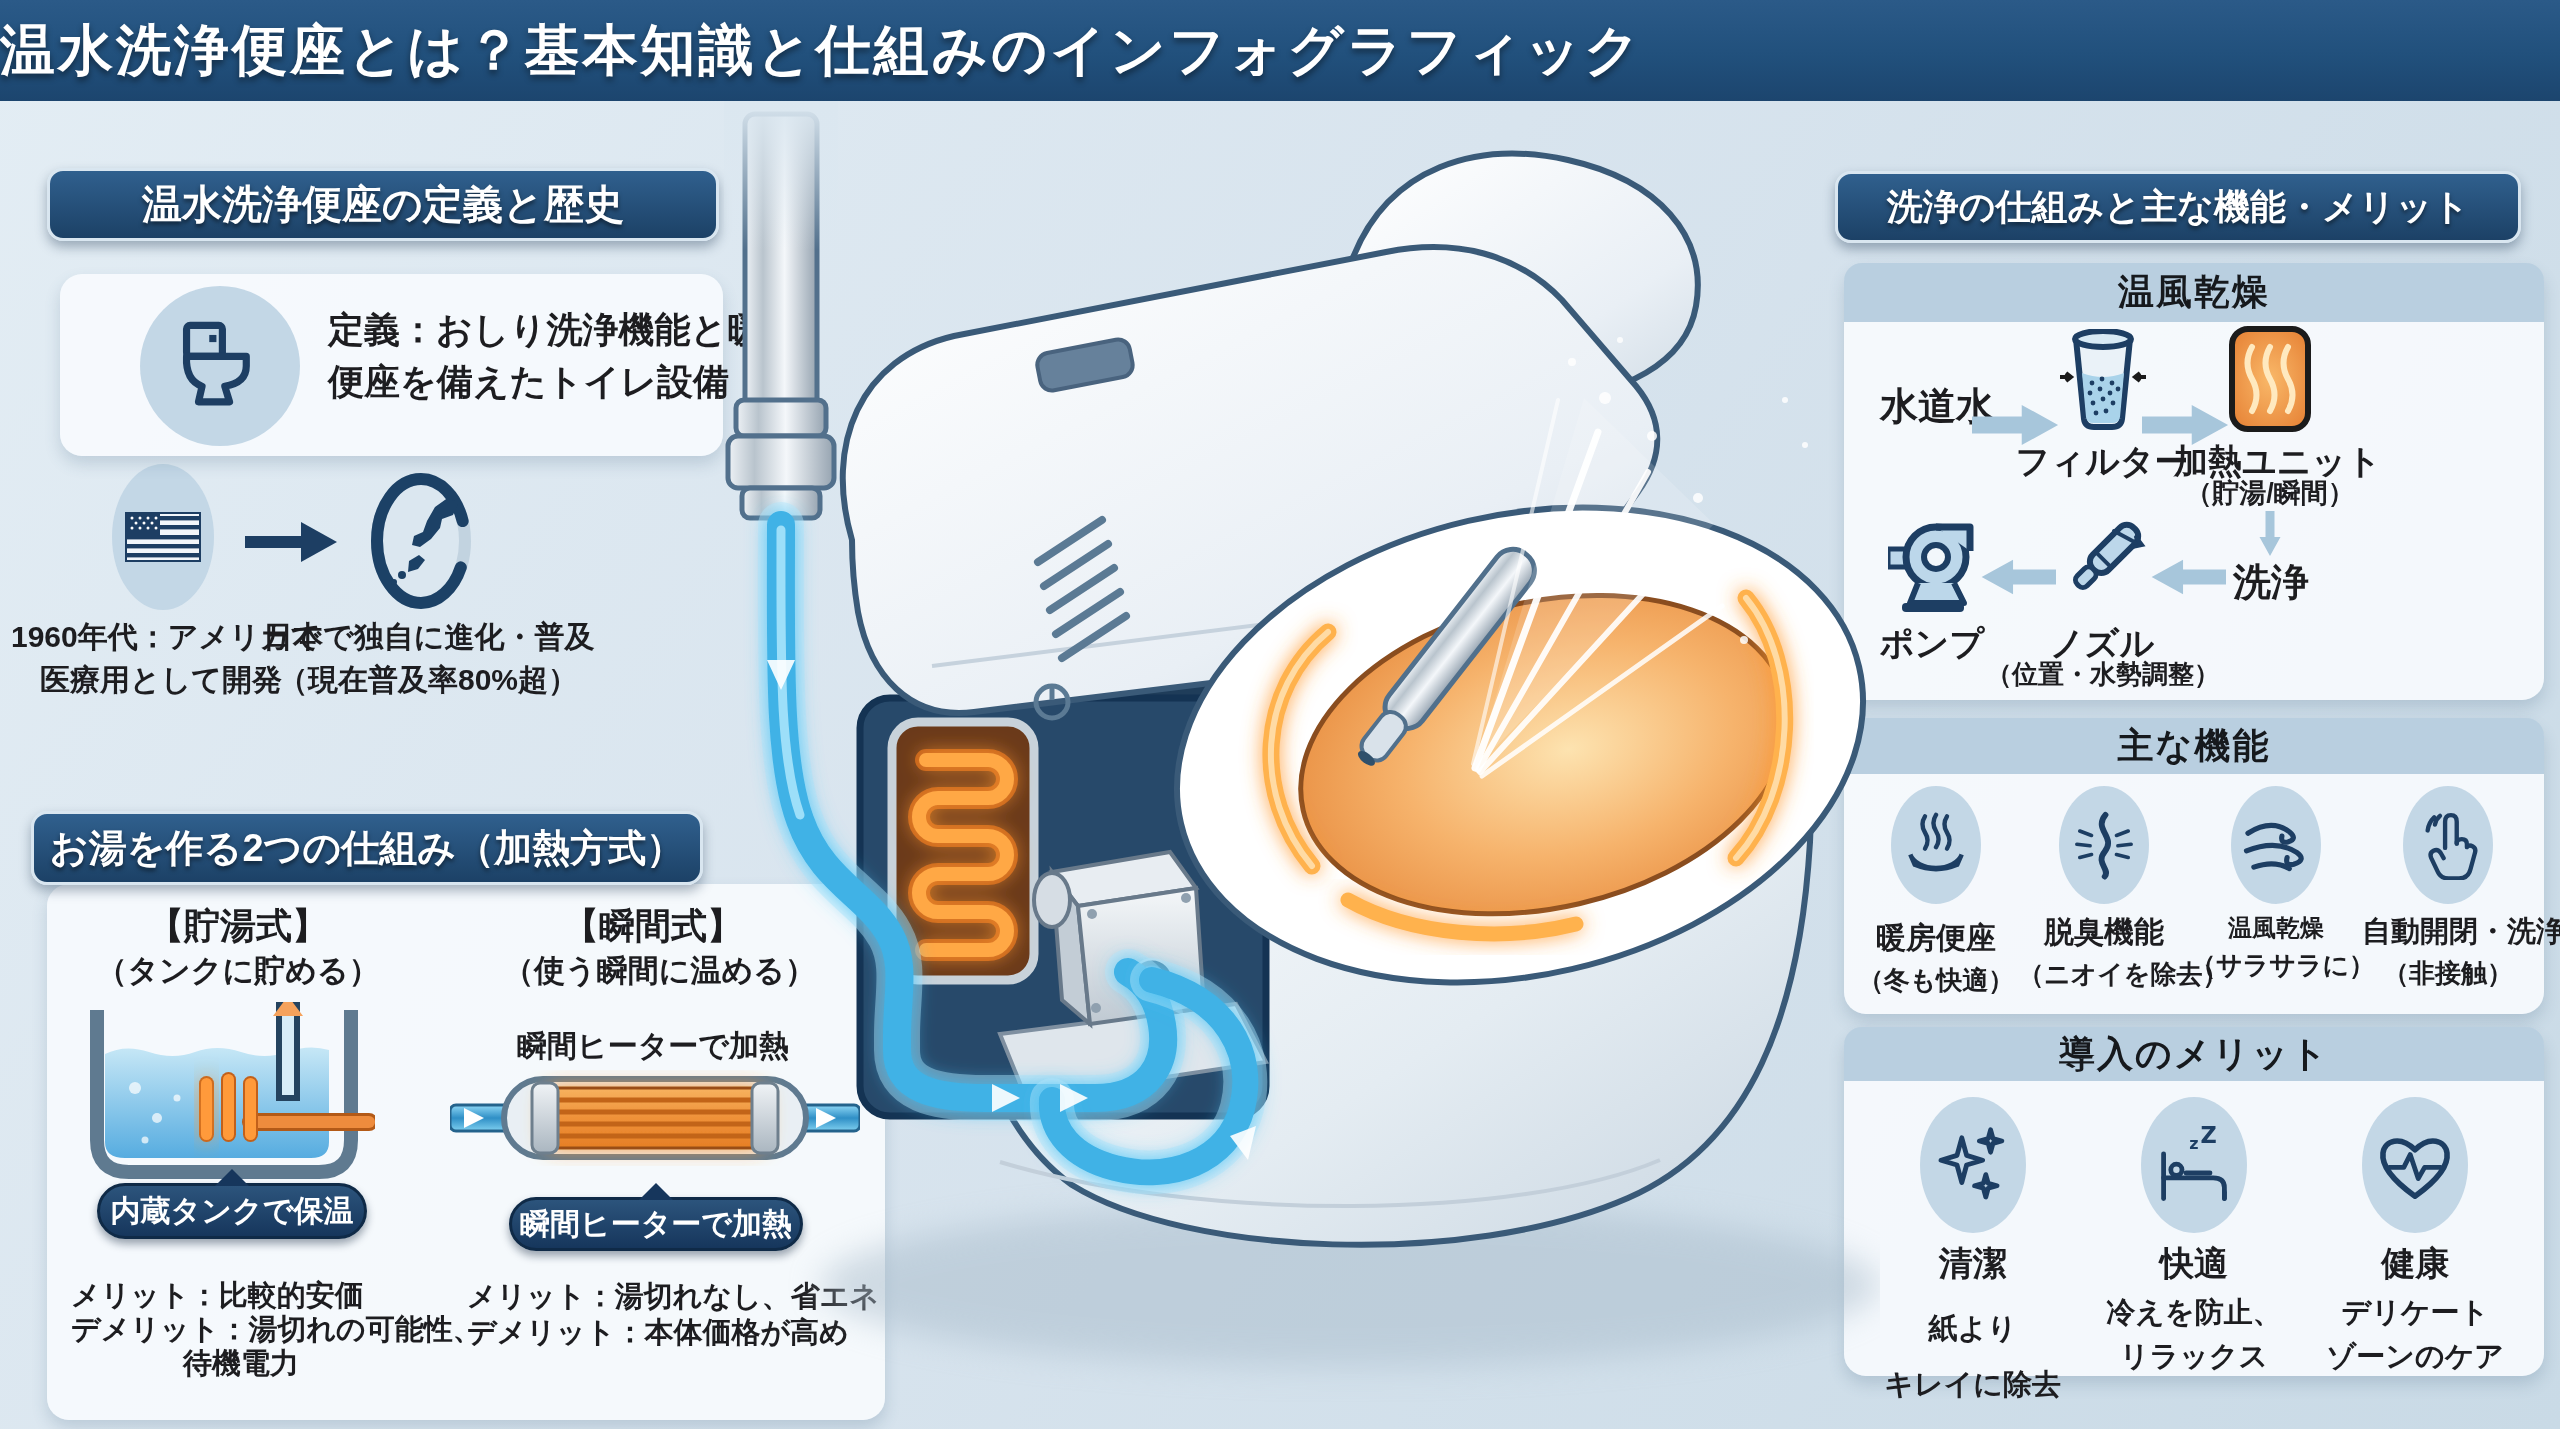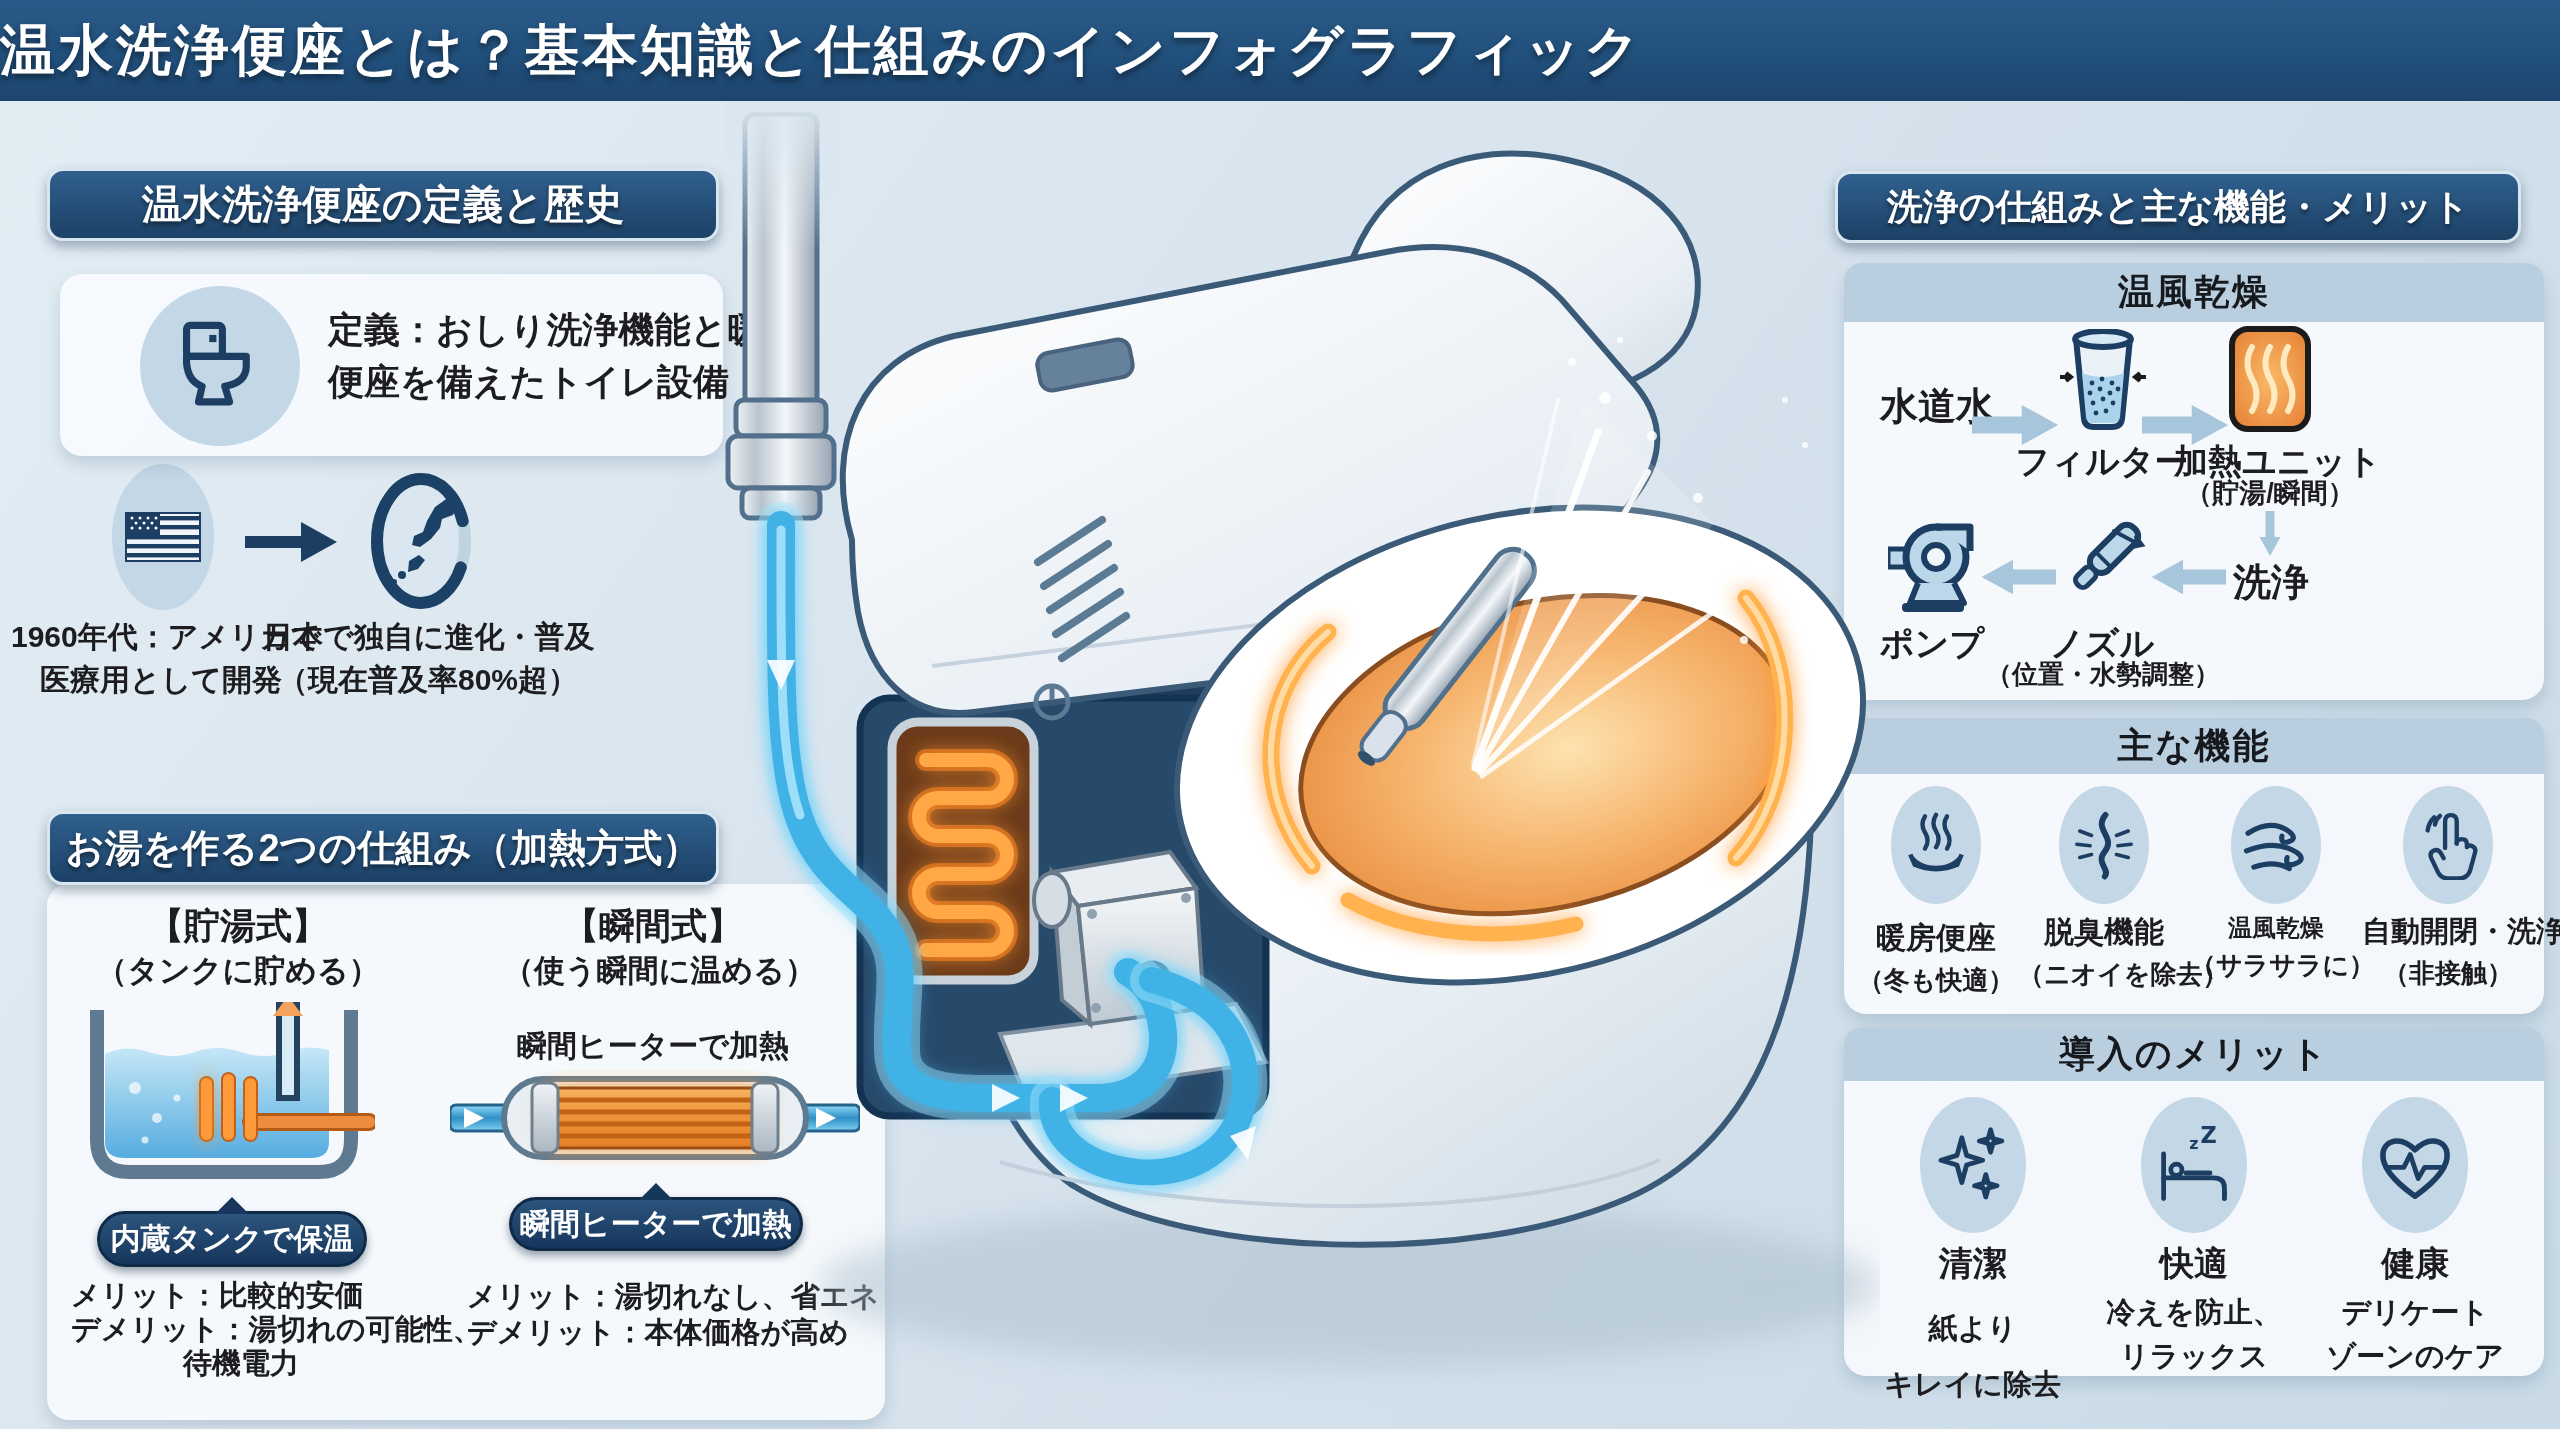--- a/index.html
+++ b/index.html
@@ -268,21 +268,21 @@
 
   <div class="abs jp ctr" style="left:11px;top:615px;width:300px;font-size:30px;line-height:43px;">
     <div class="nw">1960年代：アメリカで</div>
     <div class="nw">医療用として開発</div>
   </div>
   <div class="abs jp ctr" style="left:263px;top:615px;width:330px;font-size:30px;line-height:43px;">
     <div class="nw">日本で独自に進化・普及</div>
     <div class="nw">（現在普及率80%超）</div>
   </div>
 
-  <div class="abs navy-hdr" style="left:47px;top:811px;width:666px;height:68px;">
+  <div class="abs navy-hdr" style="left:31px;top:811px;width:666px;height:68px;">
     <span style="font-size:38px;">お湯を作る2つの仕組み（加熱方式）</span>
   </div>
 
   <div class="abs card" style="left:47px;top:884px;width:838px;height:536px;">
 
     <div class="abs jp ctr" style="left:41px;top:18px;width:300px;">
       <div class="nw" style="font-size:36px;line-height:48px;">【貯湯式】</div>
       <div class="nw" style="font-size:31px;line-height:42px;">（タンクに貯める）</div>
     </div>
 
@@ -308,21 +308,21 @@
       <g>
         <rect x="126" y="74" width="15" height="66" rx="7.5" fill="#c2601a"></rect>
         <rect x="148" y="70" width="15" height="70" rx="7.5" fill="#c2601a"></rect>
         <rect x="170" y="74" width="15" height="66" rx="7.5" fill="#c2601a"></rect>
         <rect x="128" y="76" width="11" height="62" rx="5.5" fill="#ff9a3a" filter="url(#gO)"></rect>
         <rect x="150" y="72" width="11" height="66" rx="5.5" fill="#ff9a3a"></rect>
         <rect x="172" y="76" width="11" height="62" rx="5.5" fill="#ff9a3a"></rect>
       </g>
     </svg>
 
-    <div class="pill" style="left:50px;top:327px;width:264px;height:50px;font-size:30px;">
+    <div class="pill" style="left:50px;top:299px;width:264px;height:50px;font-size:30px;">
       <span class="nw">内蔵タンクで保温</span>
     </div>
 
     <div class="abs jp" style="left:24px;top:394px;width:340px;font-size:29px;line-height:34px;">
       <div class="nw">メリット：比較的安価</div>
       <div class="nw">デメリット：湯切れの可能性、</div>
       <div class="nw ctr">待機電力</div>
     </div>
 
     <div class="abs jp ctr" style="left:456px;top:18px;width:300px;">

